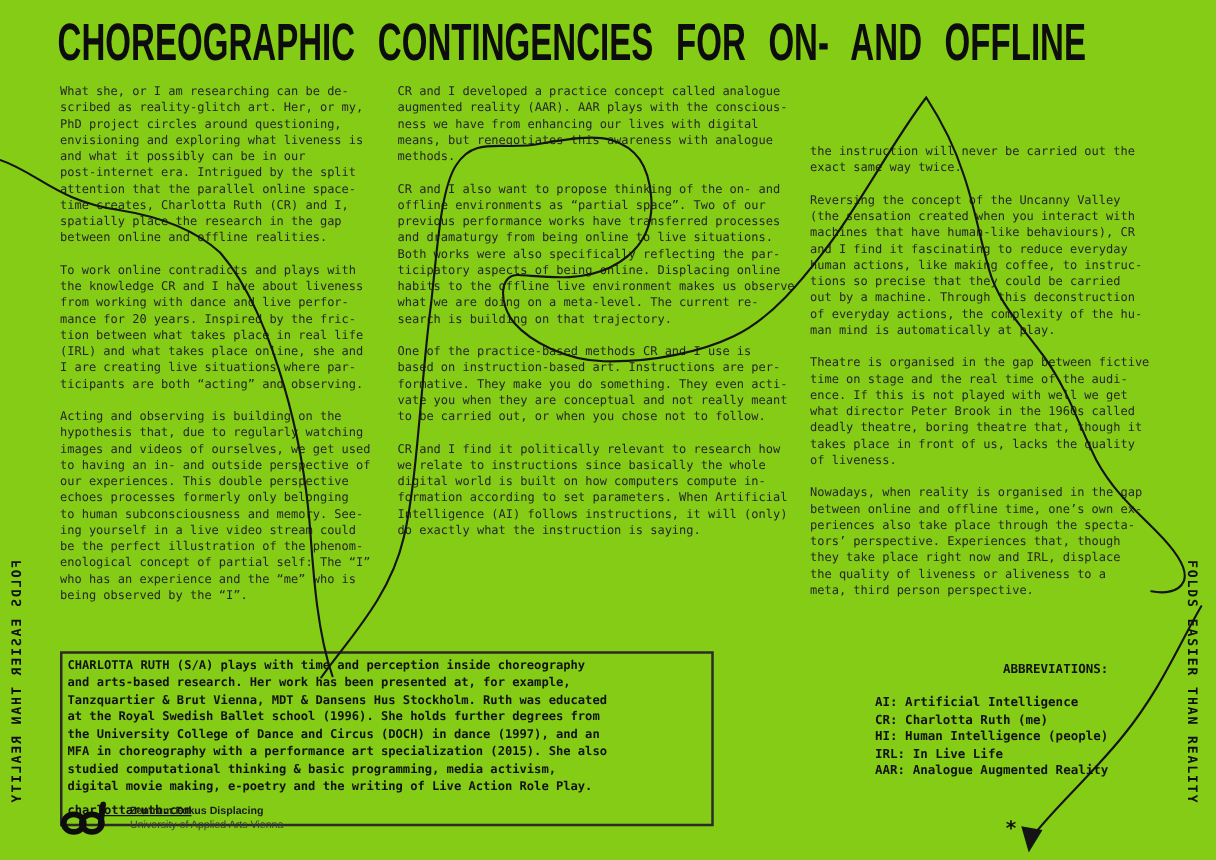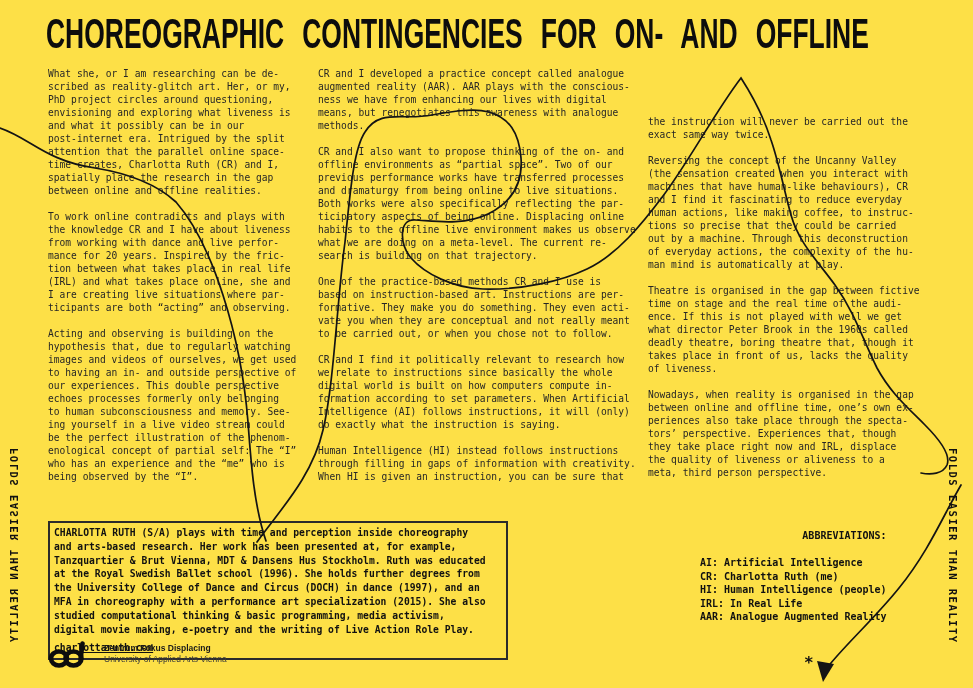--- a/index.html
+++ b/index.html
@@ -1,30 +1,30 @@
 <!DOCTYPE html>
 <html><head>
 <meta charset="utf-8">
 <style>
   html,body{margin:0;padding:0;background:#e8e8e8;}
-  #page{position:relative;width:973px;height:688px;background:#fde047;overflow:hidden;
+  #page{position:relative;width:973px;height:688px;background:#84cc16;overflow:hidden;
         font-family:"DejaVu Sans Mono","Liberation Mono",monospace;color:#222;}
   
   #title{position:absolute;left:46px;top:10px;white-space:nowrap;
          font-family:"Liberation Sans",sans-serif;font-weight:700;font-size:42px;
          color:#0d0d0d;letter-spacing:0px;word-spacing:17px;
          transform:scaleX(0.63);transform-origin:left top;}
   
   .col{position:absolute;top:67px;}
   #col1{left:48px;}
   #col2{left:318px;}
   #col3{left:648px;margin-top:48px;}
   .para{white-space:pre;margin:0 0 13px 0;font-size:9.6px;line-height:13px;color:#262626;}
   
-  #bio-box{position:absolute;left:48px;top:521px;width:460px;border:2px solid #2b2b2b;
+  #bio-box{position:absolute;left:48px;top:521px;width:523px;border:2px solid #2b2b2b;
            padding:3px 4px;box-sizing:border-box;background:transparent;}
   #bio-text{white-space:pre;font-weight:700;font-size:9.7px;line-height:13.8px;color:#111;}
   #bio-link{display:inline-block;font-weight:700;font-size:9.7px;line-height:13.8px;
             color:#111;text-decoration:underline;cursor:pointer;}
   
   #abbr{position:absolute;left:700px;top:529px;}
   #abbr-heading{font-weight:700;font-size:10px;line-height:13px;color:#111;margin-bottom:14px;text-align:right;}
   .abbr-item{font-weight:700;font-size:10px;line-height:13.6px;color:#111;white-space:pre;}
   
   .side{position:absolute;top:448px;writing-mode:vertical-rl;font-weight:700;
@@ -101,23 +101,20 @@
 based on instruction-based art. Instructions are per-
 formative. They make you do something. They even acti-
 vate you when they are conceptual and not really meant
 to be carried out, or when you chose not to follow.</div>
     <div class="para">CR and I find it politically relevant to research how
 we relate to instructions since basically the whole
 digital world is built on how computers compute in-
 formation according to set parameters. When Artificial
 Intelligence (AI) follows instructions, it will (only)
 do exactly what the instruction is saying.</div>
-    <div class="para">Human Intelligence (HI) instead follows instructions
-through filling in gaps of information with creativity.
-When HI is given an instruction, you can be sure that</div>
   </div>
 
   <div id="col3" class="col">
     <div class="para">the instruction will never be carried out the
 exact same way twice.</div>
     <div class="para">Reversing the concept of the Uncanny Valley
 (the sensation created when you interact with
 machines that have human-like behaviours), CR
 and I find it fascinating to reduce everyday
 human actions, like making coffee, to instruc-
@@ -151,21 +148,21 @@
 studied computational thinking &amp; basic programming, media activism,
 digital movie making, e-poetry and the writing of Live Action Role Play.</div>
     <span id="bio-link">charlottaruth.com</span>
   </div>
 
   <div id="abbr">
     <div id="abbr-heading">ABBREVIATIONS:</div>
     <div class="abbr-item">AI: Artificial Intelligence</div>
     <div class="abbr-item">CR: Charlotta Ruth (me)</div>
     <div class="abbr-item">HI: Human Intelligence (people)</div>
-    <div class="abbr-item">IRL: In Real Life</div>
+    <div class="abbr-item">IRL: In Live Life</div>
     <div class="abbr-item">AAR: Analogue Augmented Reality</div>
   </div>
 
   <div id="side-left" class="side">FOLDS EASIER THAN REALITY</div>
   <div id="side-right" class="side">FOLDS EASIER THAN REALITY</div>
 
   <div id="footer">
     <svg id="logo-svg" width="42" height="30" viewBox="0 0 42 30">
       <ellipse cx="11" cy="17.5" rx="8" ry="7" fill="none" stroke="#0d0d0d" stroke-width="4.6"></ellipse>
       <ellipse cx="25.5" cy="17.5" rx="8" ry="7" fill="none" stroke="#0d0d0d" stroke-width="4.6"></ellipse>

